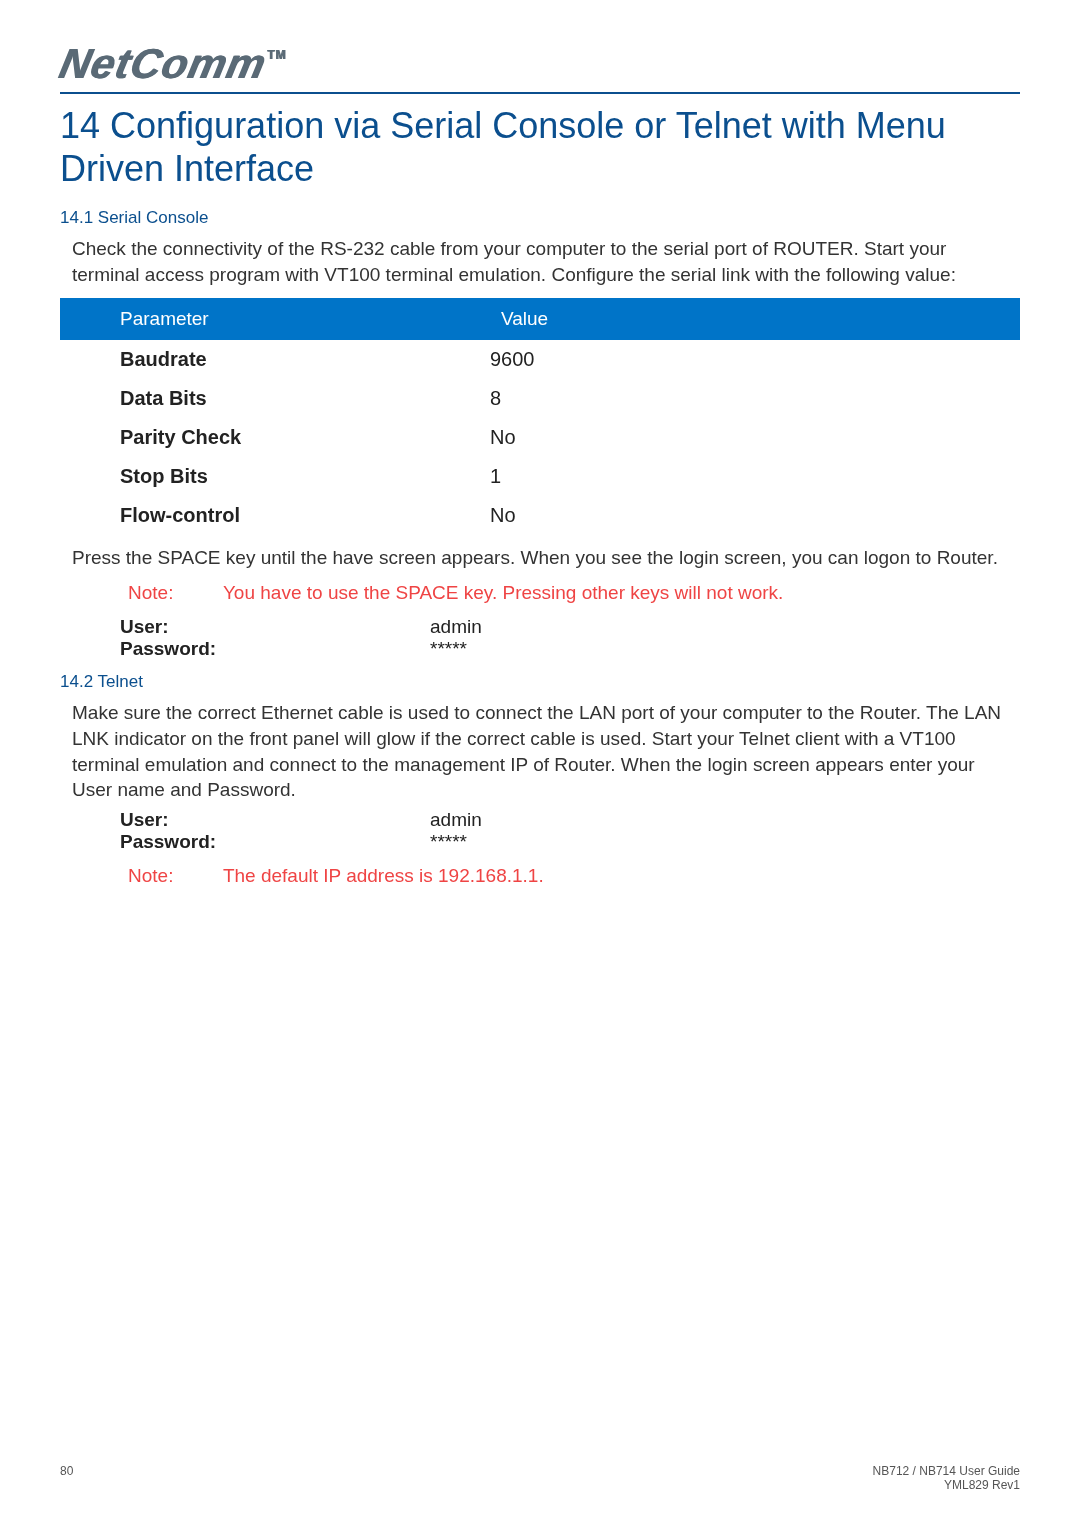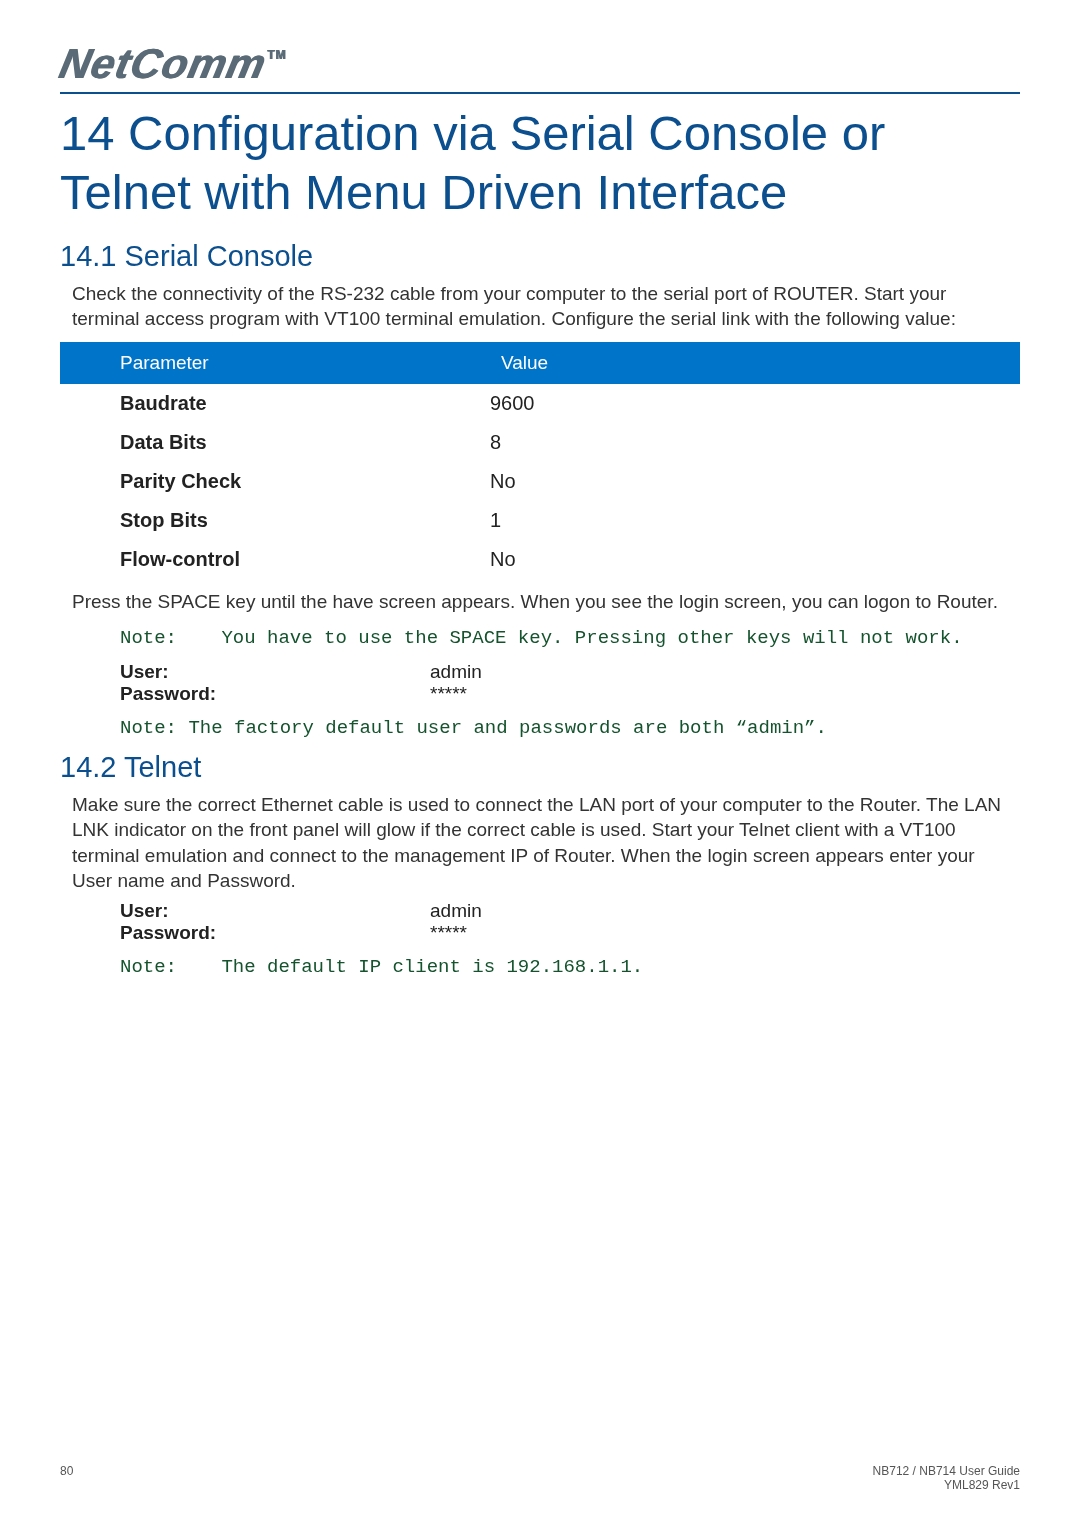--- a/index.html
+++ b/index.html
@@ -34,28 +34,28 @@
     font-style: normal;
   }
   .hr {
     height: 2px;
     background: #0b4f8e;
     margin-bottom: 10px;
   }
   h1 {
     color: #0b4f8e;
     font-weight: 300;
-    font-size: 49px;
+    font-size: 36px;
     line-height: 1.2;
     margin: 6px 0 18px 0;
   }
   h2 {
     color: #0b4f8e;
     font-weight: 300;
-    font-size: 29px;
+    font-size: 17px;
     margin: 12px 0 8px 0;
   }
   p {
     font-size: 19px;
     line-height: 1.35;
     margin: 6px 12px;
     color: #333;
   }
   table.params {
     width: 100%;
@@ -79,24 +79,23 @@
   table.params td.label {
     font-weight: 700;
     padding-left: 60px;
     width: 370px;
   }
   .indent-block {
     padding-left: 60px;
     padding-right: 40px;
   }
   .note-line {
-    color: #14532d;
-    font-size: 19px;
-    margin: 12px 0;
-    font-family: Liberation Mono, monospace;
+    color: #ef4444;
+    font-size: 19px;
+    margin: 12px 8px;
   }
   .note-label-cell {
     display: inline-block;
     width: 90px;
     vertical-align: top;
   }
   .cred-row {
     display: flex;
     font-size: 19px;
     margin: 0 0;
@@ -169,38 +168,37 @@
     <span>You have to use the SPACE key. Pressing other keys will not work.</span>
   </div>
   <div class="cred-row">
     <div class="cred-label">User:</div>
     <div>admin</div>
   </div>
   <div class="cred-row">
     <div class="cred-label">Password:</div>
     <div>*****</div>
   </div>
-  <div class="note-line">Note: The factory default user and passwords are both “admin”.</div>
 </div>
 
 <h2>14.2 Telnet</h2>
 <p>Make sure the correct Ethernet cable is used to connect the LAN port of your computer to the Router. The LAN LNK indicator on the front panel will glow if the correct cable is used. Start your Telnet client with a VT100 terminal emulation and connect to the management IP of Router.  When the login screen appears enter your User name and Password.</p>
 
 <div class="indent-block">
   <div class="cred-row">
     <div class="cred-label">User:</div>
     <div>admin</div>
   </div>
   <div class="cred-row">
     <div class="cred-label">Password:</div>
     <div>*****</div>
   </div>
   <div class="note-line">
     <span class="note-label-cell">Note:</span>
-    <span>The default IP client is 192.168.1.1.</span>
+    <span>The default IP address is 192.168.1.1.</span>
   </div>
 </div>
 
 <div class="footer">
   <div>80</div>
   <div class="right">
     <div>NB712 / NB714 User Guide</div>
     <div>YML829 Rev1</div>
   </div>
 </div>

